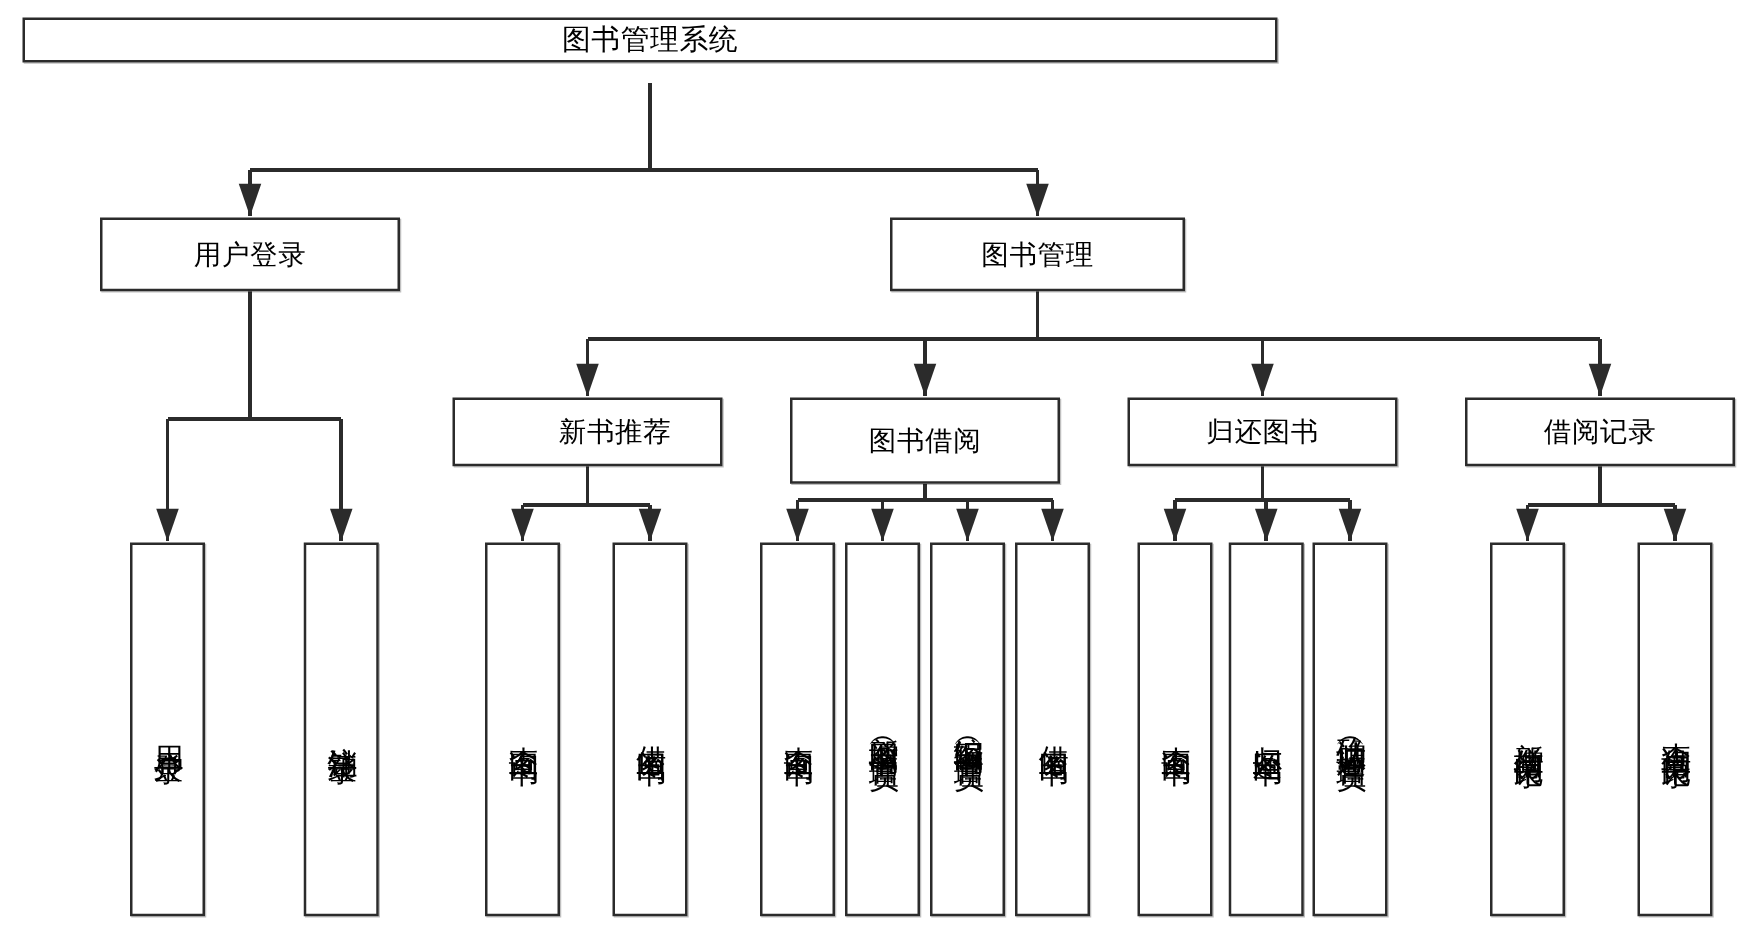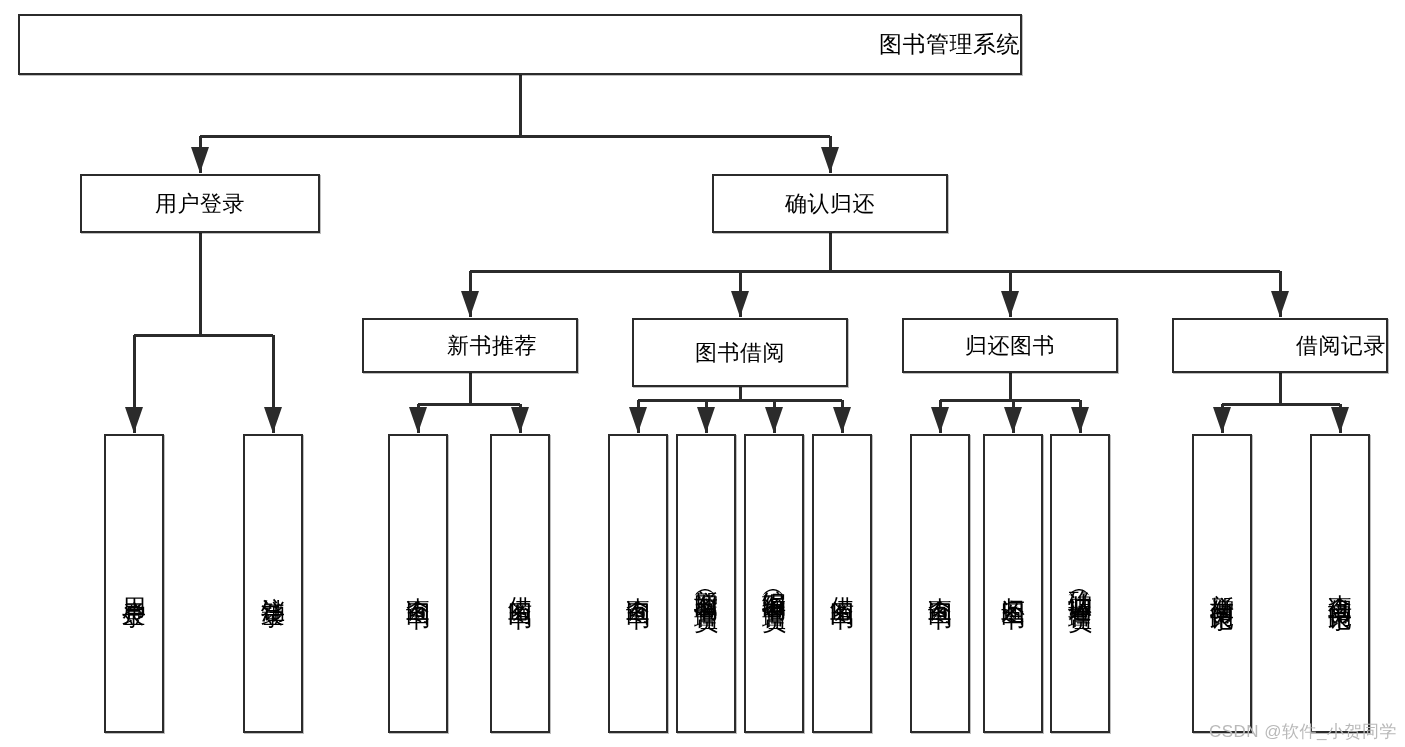--- a/index.html
+++ b/index.html
@@ -122,39 +122,39 @@
       <polygon points="1071,407 1089,407 1080,433" fill="#2b2b2b"></polygon>
       <line x1="1280" y1="373" x2="1280" y2="404" stroke="#2b2b2b" stroke-width="3" shape-rendering="crispEdges"></line>
       <line x1="1222" y1="404" x2="1340" y2="404" stroke="#2b2b2b" stroke-width="3" shape-rendering="crispEdges"></line>
       <line x1="1222" y1="404" x2="1222" y2="433" stroke="#2b2b2b" stroke-width="3" shape-rendering="crispEdges"></line>
       <polygon points="1213,407 1231,407 1222,433" fill="#2b2b2b"></polygon>
       <line x1="1340" y1="404" x2="1340" y2="433" stroke="#2b2b2b" stroke-width="3" shape-rendering="crispEdges"></line>
       <polygon points="1331,407 1349,407 1340,433" fill="#2b2b2b"></polygon>
     </svg>
 
   <div id="nodes-layer">
-      <div class="node h root" style="left: 18px; top: 14px; width: 1004px; height: 61px; justify-content: flex-end;">
+      <div class="node h root" style="left: 18px; top: 14px; width: 1004px; height: 36px;">
         <span class="label">图书管理系统</span>
       </div>
       <div class="node h" style="left: 80px; top: 174px; width: 240px; height: 59px;">
         <span class="label">用户登录</span>
       </div>
       <div class="node h" style="left: 712px; top: 174px; width: 236px; height: 59px;">
-        <span class="label">确认归还</span>
+        <span class="label">图书管理</span>
       </div>
       <div class="node h" style="left: 362px; top: 318px; width: 216px; height: 55px; padding-left: 44px;">
         <span class="label">新书推荐</span>
       </div>
       <div class="node h" style="left: 632px; top: 318px; width: 216px; height: 69px;">
         <span class="label">图书借阅</span>
       </div>
       <div class="node h" style="left: 902px; top: 318px; width: 216px; height: 55px;">
         <span class="label">归还图书</span>
       </div>
-      <div class="node h" style="left: 1172px; top: 318px; width: 216px; height: 55px; justify-content: flex-end;">
+      <div class="node h" style="left: 1172px; top: 318px; width: 216px; height: 55px;">
         <span class="label">借阅记录</span>
       </div>
       <div class="node v" style="left: 104px; top: 434px; width: 60px; height: 299px;">
         <span class="label">用户登录</span>
       </div>
       <div class="node v" style="left: 243px; top: 434px; width: 60px; height: 299px;">
         <span class="label">注销登录</span>
       </div>
       <div class="node v" style="left: 388px; top: 434px; width: 60px; height: 299px;">
         <span class="label">查询图书</span>
@@ -184,14 +184,13 @@
         <span class="label">确认归还（管理员）</span>
       </div>
       <div class="node v" style="left: 1192px; top: 434px; width: 60px; height: 299px;">
         <span class="label">新增借阅记录</span>
       </div>
       <div class="node v" style="left: 1310px; top: 434px; width: 60px; height: 299px;">
         <span class="label">查询借阅记录</span>
       </div>
     </div>
 
-  <div id="watermark">CSDN @软件_小贺同学</div>
 </div>
 
 </body></html>

